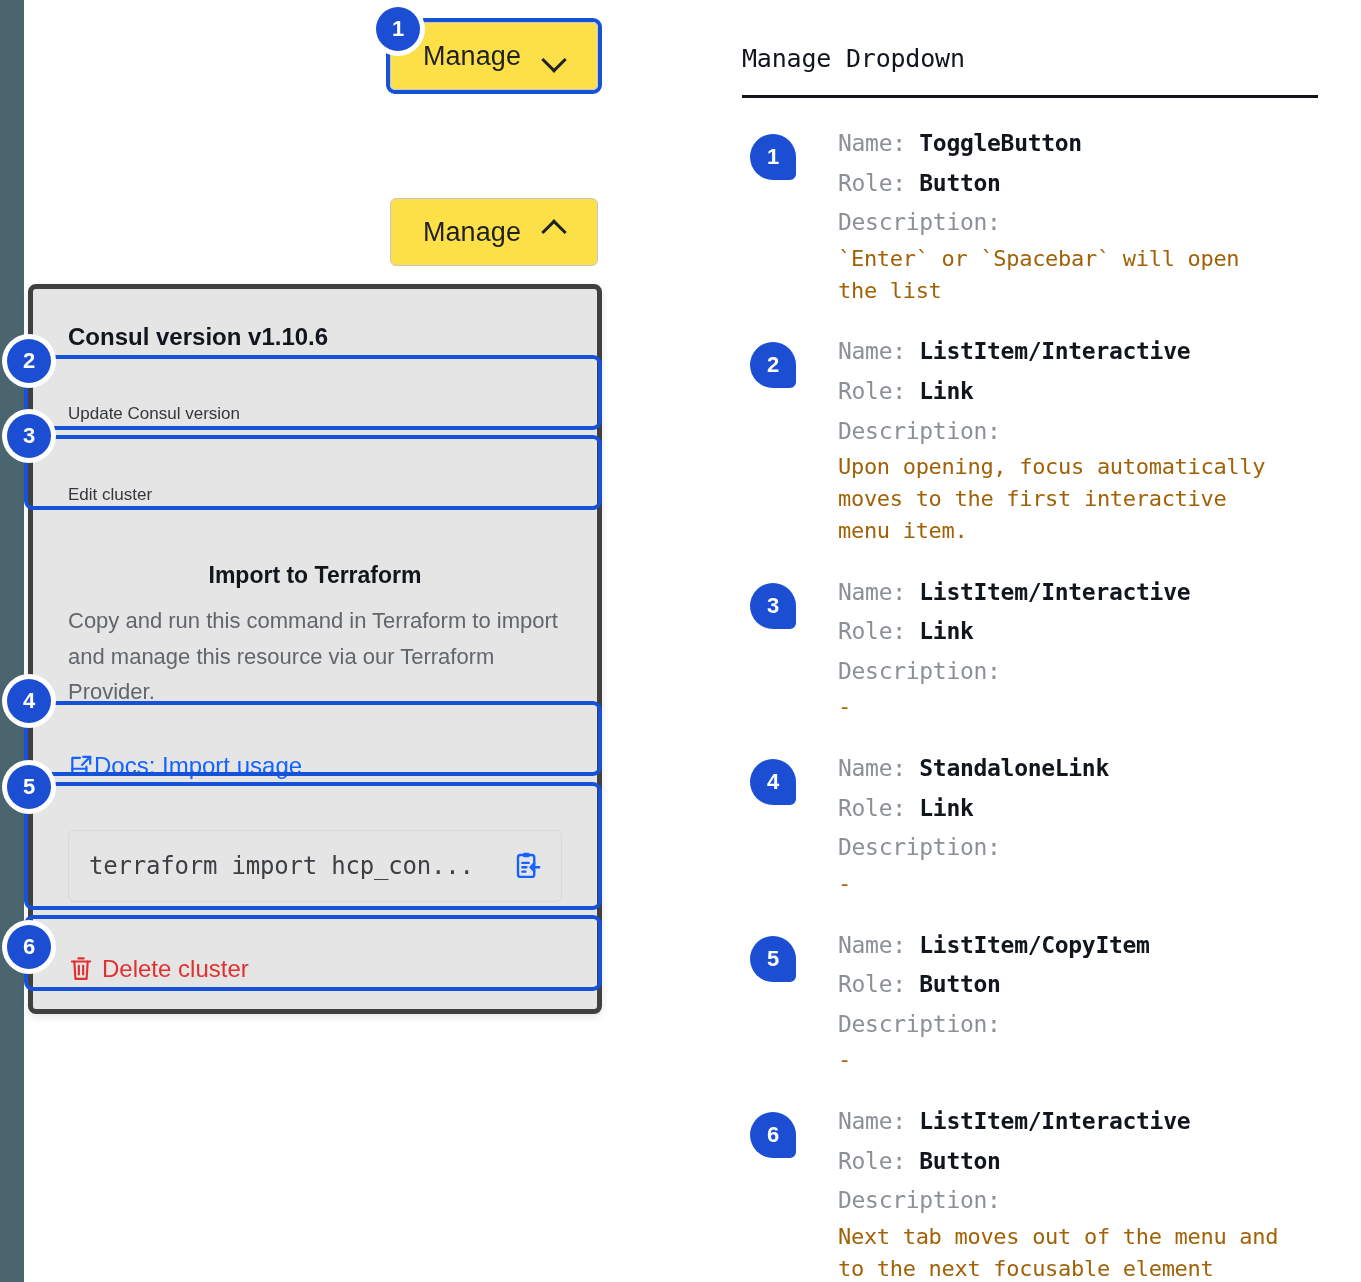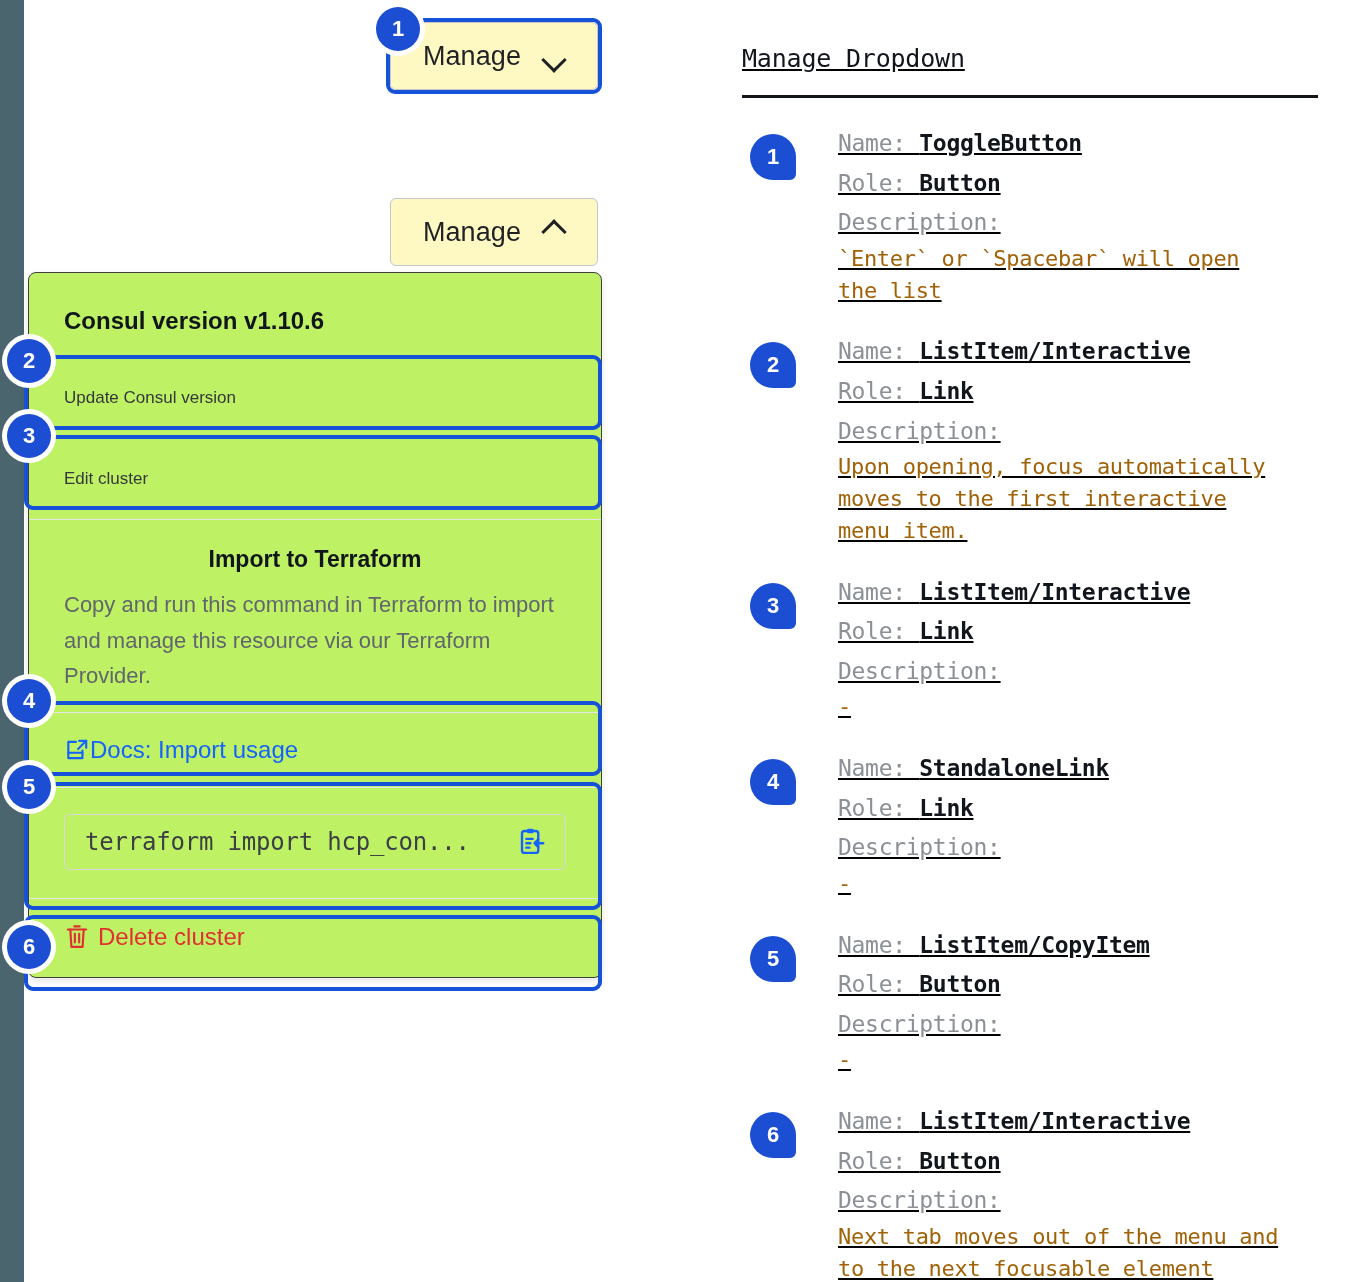--- a/index.html
+++ b/index.html
@@ -17,21 +17,21 @@
     position: absolute; left: 0; top: 0; width: 24px; height: 1282px;
     background: #4a656e;
   }
 
   
   .left-pane { position: absolute; left: 0; top: 0; width: 680px; height: 1282px; }
 
   .manage-btn {
     position: absolute;
     width: 208px; height: 68px;
-    background: #fef9c3;
+    background: #fde047;
     border: 1px solid #c2c7cc;
     border-radius: 6px;
     display: flex; align-items: center; justify-content: center;
     gap: 22px;
     font-size: 27px; color: #1f2124;
     letter-spacing: .1px;
   }
   .manage-btn .lbl { display:block; }
   .chev { width: 22px; height: 13px; position: relative; display:block; }
   .chev::before {
@@ -50,24 +50,24 @@
     position: absolute;
     border: 4px solid #1552d8;
     border-radius: 9px;
     pointer-events: none;
   }
   #ring1 { left: 386px; top: 18px; width: 216px; height: 76px; }
 
   
   .dropdown {
     position: absolute;
-    left: 28px; top: 272px;
+    left: 28px; top: 284px;
     width: 574px;
-    background: #bef264;
-    border: 1px solid #404040;
+    background: #e5e5e5;
+    border: 5px solid #404040;
     border-radius: 8px;
     box-shadow: 0 3px 9px rgba(0,0,0,.10);
   }
   .dd-section-title {
     font-size: 24px; font-weight: bold; color: #11151c;
     padding: 34px 0 22px 35px;
   }
   .dd-item {
     font-size: 17px; color: #34373c;
     padding: 24px 0 24px 35px;
@@ -82,21 +82,21 @@
 
   .dd-link {
     display:flex; align-items:center; 
     padding: 20px 0 20px 35px; min-height:74px;
     color:#1563ff; font-size:24px;
   }
   .dd-code-wrap { padding: 26px 35px 28px 35px; }
   .code-box {
     display:flex; align-items:center; justify-content:space-between;
     border:1px solid #d6d8db; border-radius:6px;
-    height: 56px; padding: 0 18px 0 20px;
+    height: 72px; padding: 0 18px 0 20px;
   }
   .code-box .code {
     font-family:"DejaVu Sans Mono", monospace;
     font-size: 24px; color:#3c4044; letter-spacing:-.2px; white-space:nowrap;
   }
   .dd-delete {
     display:flex; align-items:center; gap:8px;
     padding: 22px 0 24px 35px; min-height:78px;
     color:#e03030; font-size:24px;
   }
@@ -119,21 +119,20 @@
     font-size: 22px; font-weight: bold;
     display:flex; align-items:center; justify-content:center;
     box-shadow: 0 0 0 5px #ffffff;
     z-index: 6;
   }
 
   
   .right-pane {
     position:absolute; left: 742px; top: 0; width: 600px; height:1282px;
     font-family:"DejaVu Sans Mono", monospace;
-    text-decoration:underline;
   }
   .rp-title {
     font-size: 25px; color:#11151c; letter-spacing:-.2px;
     padding-top: 44px;
   }
   .rp-rule { height:3px; background:#111418; margin-top: 22px; width: 576px; }
 
   .rp-entry { position:relative; padding-left: 96px; margin-top: 26px; }
   .rp-badge {
     position:absolute; left: 8px; top: 10px;

